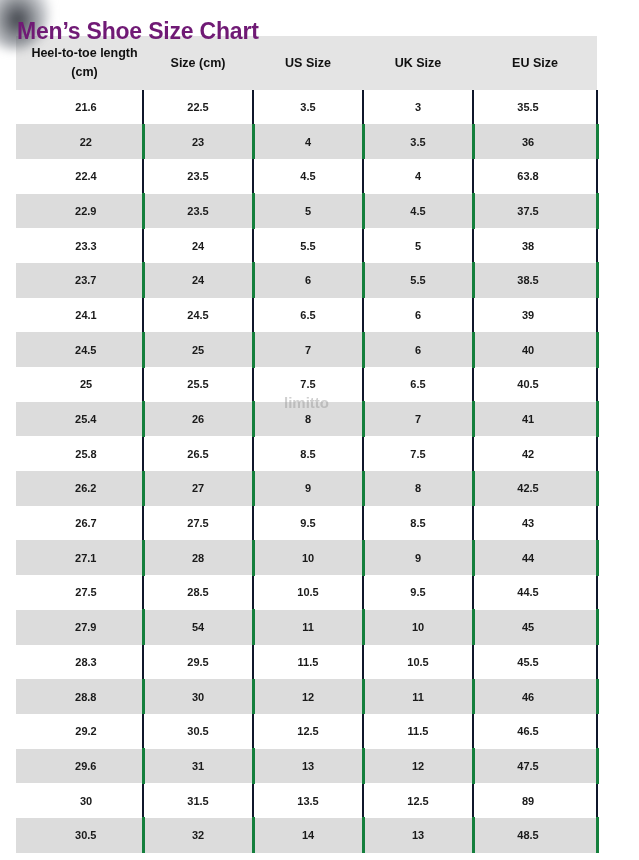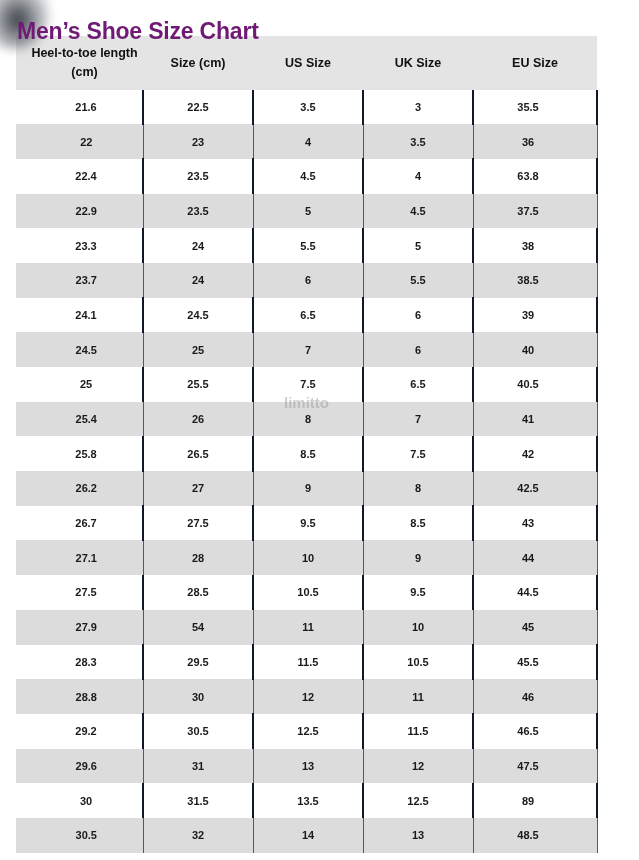--- a/index.html
+++ b/index.html
@@ -105,21 +105,21 @@
   table.size-table tbody tr.odd td {
     background: #ffffff;
   }
   table.size-table tbody tr.even td {
     background: #dcdcdc;
   }
   table.size-table tbody tr.odd td {
     border-right: 2px solid #0f172a;
   }
   table.size-table tbody tr.even td {
-    border-right: 1px solid #15803d;
+    border-right: 3px solid #15803d;
   }
   table.size-table tbody td.col-first {
     padding-left: 14px;
   }
   table.size-table tbody td.col-last {
     border-right: none;
     padding-right: 14px;
   }
 
   #watermark {

